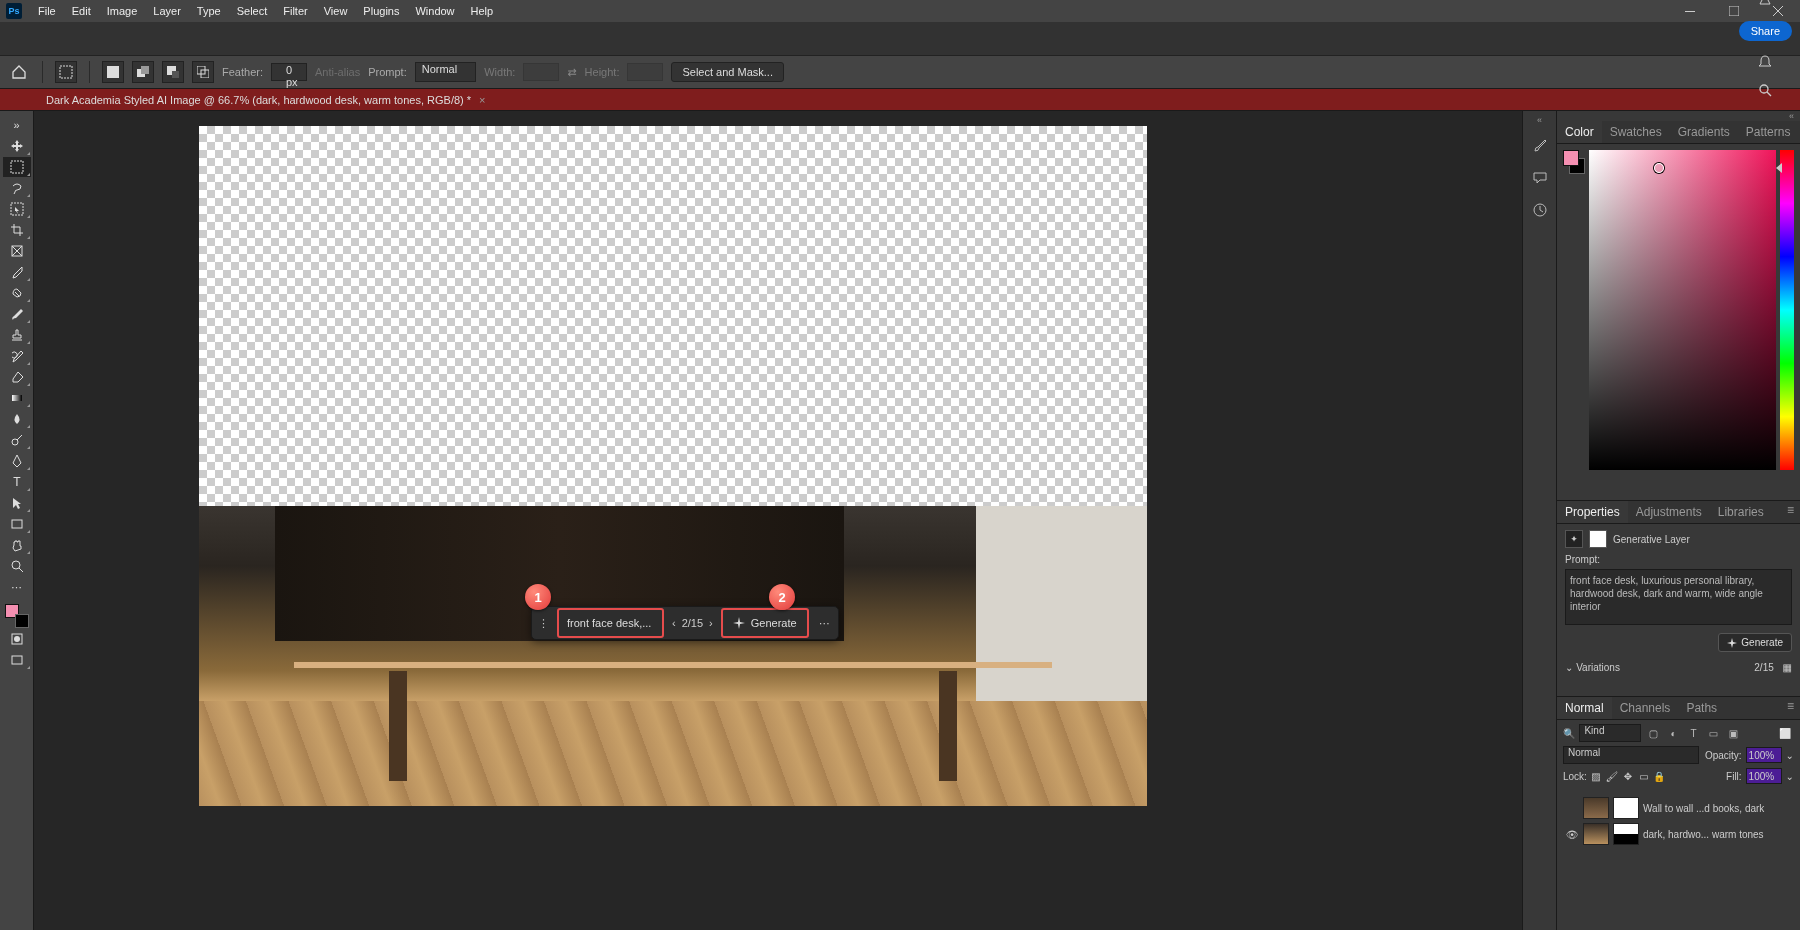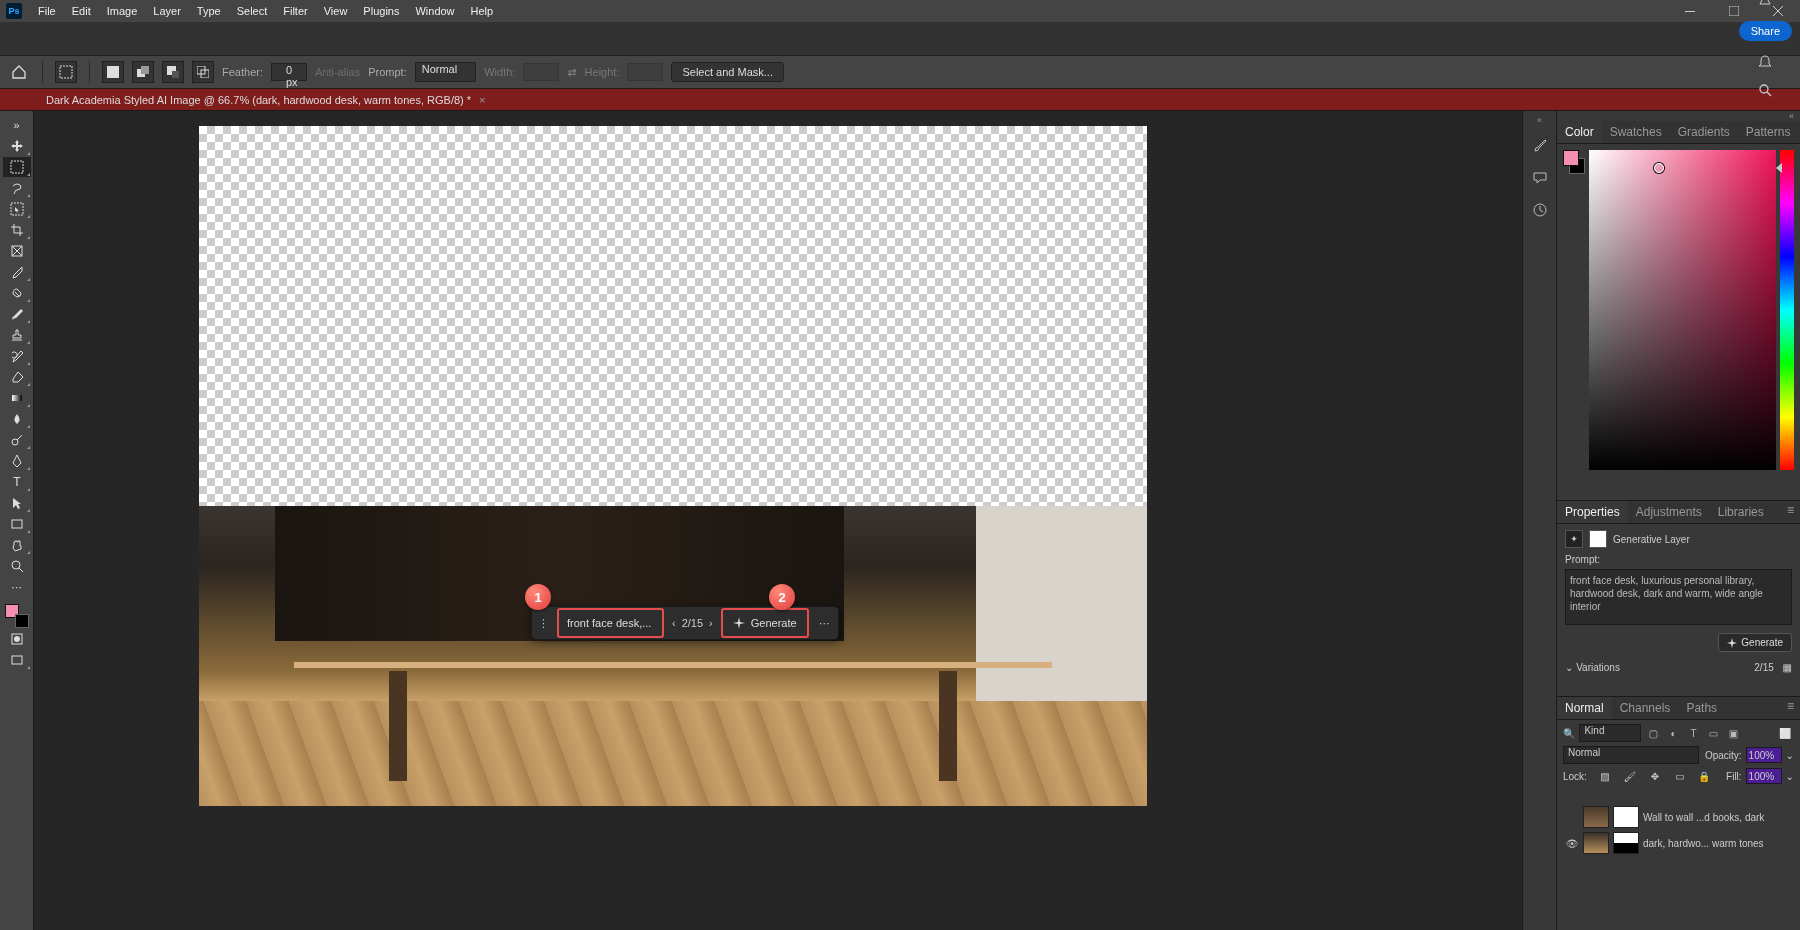--- a/index.html
+++ b/index.html
@@ -103,21 +103,21 @@
 
 .layers-panel { flex: 1; border-top: 1px solid #1a1a1a; display: flex; flex-direction: column; min-height: 150px; }
 .layers-body { padding: 4px 6px; font-size: 10px; }
 .layers-body .kind-row { display: flex; align-items: center; gap: 4px; margin-bottom: 4px; }
 .layers-body .kind-row .kind-sel { flex: 0 0 62px; height: 18px; background: #2a2a2a; border: 1px solid #1a1a1a; color: #ccc; padding: 0 4px; }
 .layers-body .kind-row .filter-ic { width: 16px; height: 16px; display: flex; align-items: center; justify-content: center; color: #bbb; }
 .layers-body .blend-row { display: flex; align-items: center; gap: 6px; margin-bottom: 4px; }
 .layers-body .blend-sel { flex: 1; height: 18px; background: #2a2a2a; border: 1px solid #1a1a1a; color: #ccc; padding: 0 4px; }
 .layers-body .opac { display: flex; align-items: center; gap: 4px; }
 .layers-body .opac input { width: 36px; height: 16px; background: #4c1d95; border: 1px solid #1a1a1a; color: #ccc; font-size: 10px; padding: 0 2px; }
-.layers-body .lock-row { display: flex; align-items: center; gap: 11px; margin-bottom: 20px; }
+.layers-body .lock-row { display: flex; align-items: center; gap: 2px; margin-bottom: 11px; }
 .layers-body .lock-ic { width: 14px; height: 14px; display: flex; align-items: center; justify-content: center; }
 .layer-row { display: flex; align-items: center; height: 26px; gap: 4px; padding: 0 2px; }
 .layer-row .vis { width: 14px; text-align: center; }
 .layer-row .thumb { width: 26px; height: 22px; background: #666; border: 1px solid #222; display: flex; align-items: center; justify-content: center; font-size: 7px; overflow: hidden; }
 .layer-row .mask { width: 26px; height: 22px; background: #fff; border: 1px solid #222; }
 .layer-row .mask.half { background: linear-gradient(180deg, #fff 50%, #000 50%); }
 .layer-row .name { flex: 1; overflow: hidden; white-space: nowrap; text-overflow: ellipsis; font-size: 10px; }
 
 svg { display: block; }
 </style>

